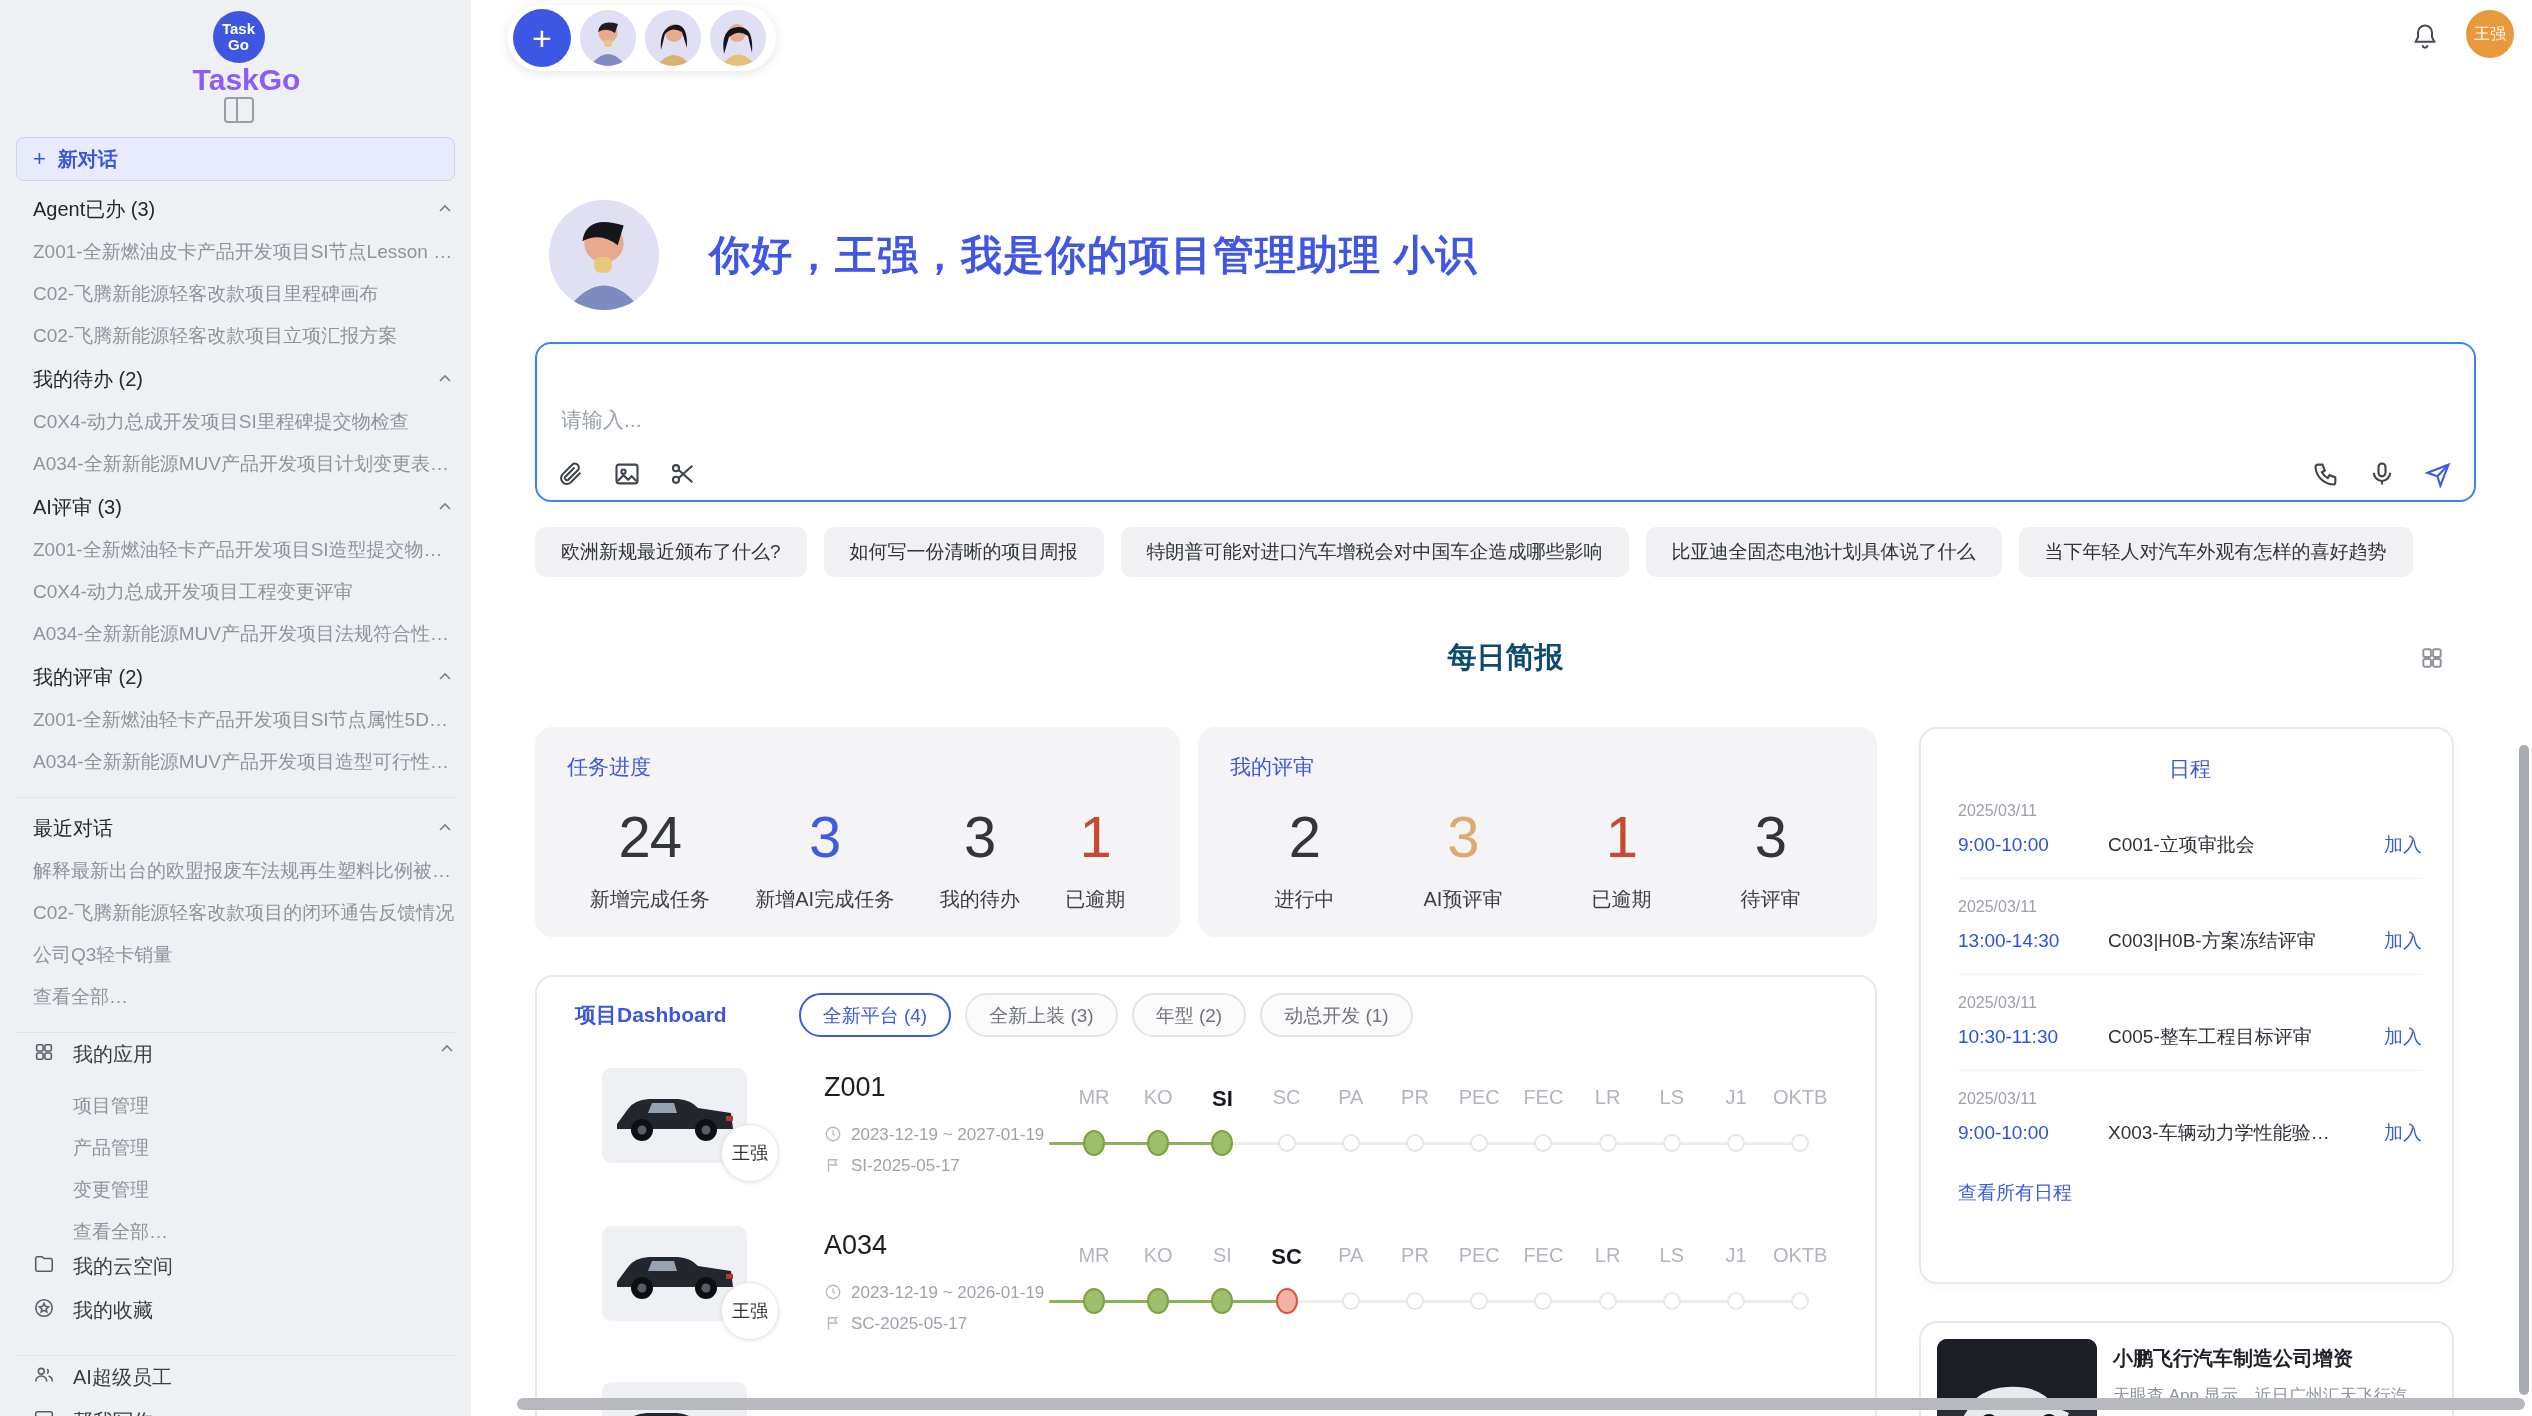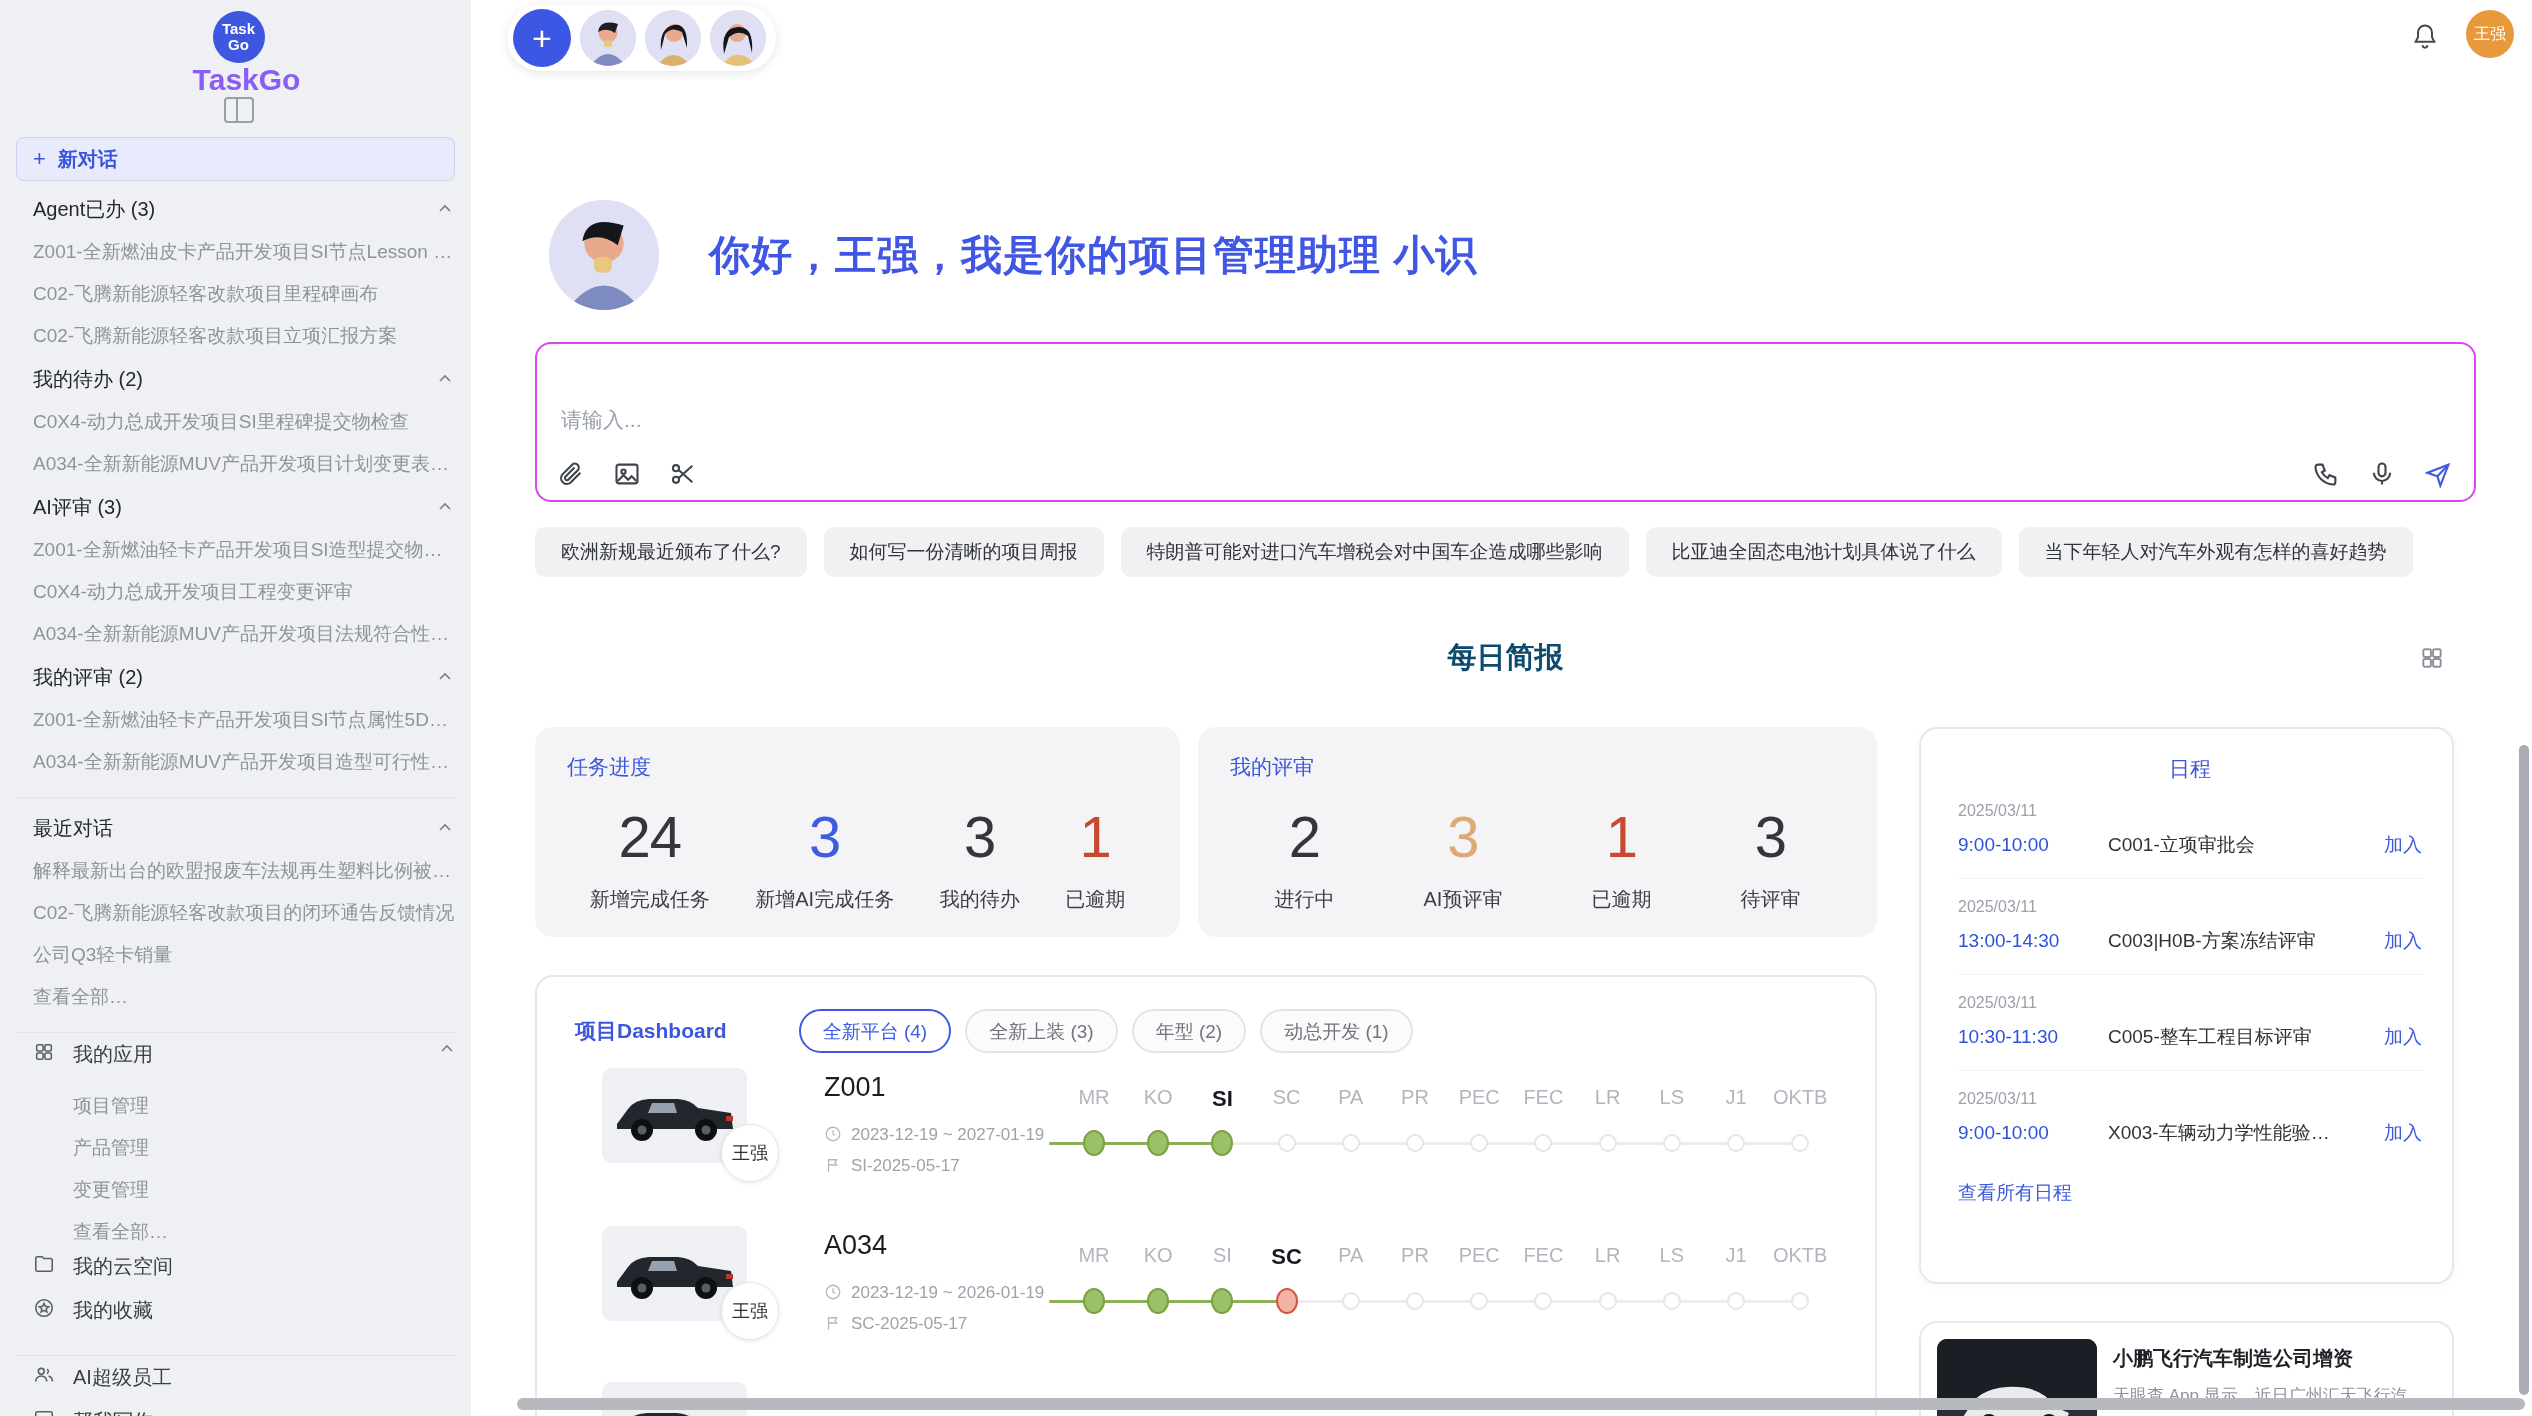--- a/index.html
+++ b/index.html
@@ -47,21 +47,21 @@
   .avatar-sm { width:56px; height:56px; border-radius:50%; overflow:hidden; background:#dfe0f3; cursor:pointer; flex:none; }
   .bell { position:absolute; left:1940px; top:22px; width:28px; height:30px; color:#45494f; cursor:pointer; }
   .user-avatar { position:absolute; left:1995px; top:10px; width:48px; height:48px; border-radius:50%;
     background:#e8993b; color:#fff; font-size:16px; display:flex; align-items:center; justify-content:center; cursor:pointer; }
 
   .greeting { position:absolute; left:78px; top:200px; display:flex; align-items:center; }
   .greet-avatar { width:110px; height:110px; border-radius:50%; overflow:hidden; background:#dfe0f3; }
   .greet-text { margin-left:50px; font-size:41px; font-weight:700; color:#4156e3; letter-spacing:1px; }
 
   .input-box { position:absolute; left:64px; top:342px; width:1941px; height:160px;
-    border:2px solid #d946ef; border-radius:16px; background:#fff; }
+    border:2px solid #3b82f6; border-radius:16px; background:#fff; }
   .input-box textarea { width:100%; height:112px; border:0; outline:none; resize:none; background:transparent;
     padding:62px 24px 0 24px; font-size:21px; font-family:inherit; color:#2b2f36; }
   .input-box textarea::placeholder { color:#9aa0ab; }
   .tool-row { position:absolute; bottom:12px; display:flex; gap:28px; align-items:center; }
   .tool-row.left { left:20px; } .tool-row.right { right:22px; }
   .tbtn { width:28px; height:28px; color:#3f434b; cursor:pointer; }
   .tbtn.send { color:#3f5ae0; }
 
   .chips { position:absolute; left:64px; top:527px; width:1950px; display:flex; gap:17px; }
   .chip { height:50px; line-height:50px; padding:0 26px; background:#f1f1f4; border-radius:10px;
@@ -88,21 +88,21 @@
   .sch-entry:last-of-type { border-bottom:0; }
   .sch-date { font-size:16px; color:#9ba0a9; }
   .sch-main { display:flex; align-items:center; margin-top:12px; }
   .sch-time { width:150px; font-size:19px; color:#2b52dd; flex:none; }
   .sch-name { flex:1; font-size:19px; color:#2e3238; white-space:nowrap; overflow:hidden; text-overflow:ellipsis; }
   .sch-join { font-size:19px; color:#3b5bdb; margin-left:14px; cursor:pointer; flex:none; }
   .sch-footer { text-align:left; font-size:19px; color:#3b5bdb; padding:14px 0; cursor:pointer; }
 
   .dashboard { position:absolute; left:64px; top:975px; width:1342px; height:460px; background:#fff;
     border:2px solid #e7e8ed; border-radius:18px; }
-  .dash-header { display:flex; align-items:center; padding:32px 0 0 38px; }
+  .dash-header { display:flex; align-items:center; padding:16px 0 0 38px; }
   .dash-title { font-size:21px; color:#3c56dd; font-weight:700; margin-right:72px; }
   .dash-tabs { display:flex; gap:14px; }
   .pill { height:44px; line-height:42px; padding:0 22px; border-radius:22px; font-size:19px; cursor:pointer;
     border:2px solid #e3e4e8; color:#70747c; background:#fbfbfc; white-space:nowrap; }
   .pill.active { border-color:#3e5ae0; color:#3e5ae0; background:#fff; }
 
   .proj-row { position:absolute; left:0; width:1342px; height:140px; }
   .proj-img { position:absolute; left:65px; top:0; width:145px; height:95px; border-radius:10px; overflow:hidden; background:#eef0f3; }
   .owner-badge { position:absolute; left:184px; top:56px; width:58px; height:58px; border-radius:50%;
     background:#fff; border:1px solid #e7e8ec; box-shadow:0 1px 4px rgba(0,0,0,.10);

